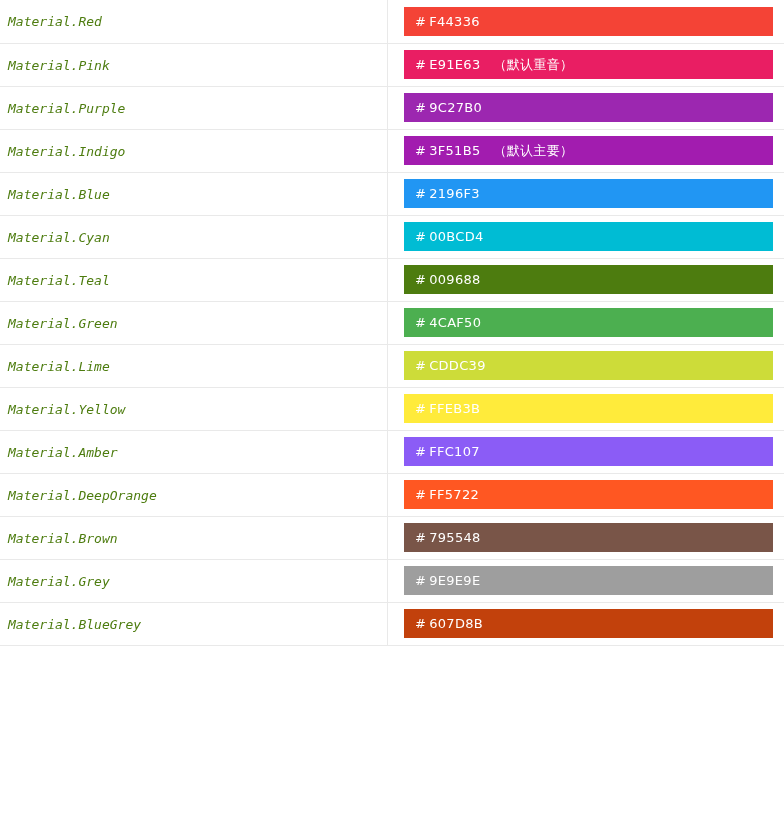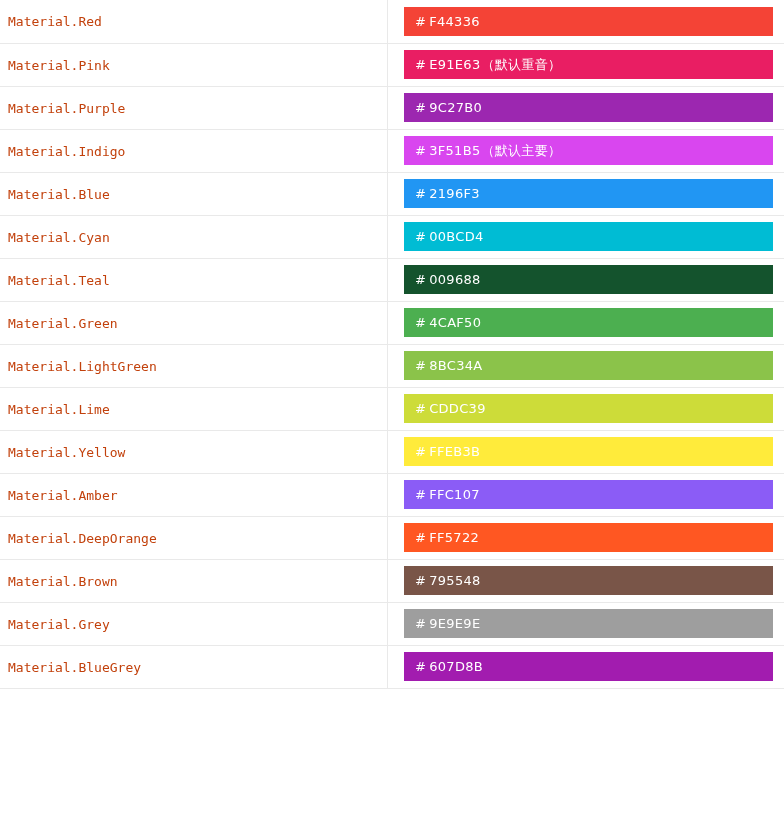--- a/index.html
+++ b/index.html
@@ -40,23 +40,24 @@
     width: 387px;
     border-right: 1px solid #e9e9e9;
     padding-left: 8px;
     background: #ffffff;
   }
 
   .name-text {
     font-family: "DejaVu Sans Mono", "Liberation Mono", monospace;
     font-size: 13px;
     line-height: 16px;
-    color: #c2410c;
+    color: #4d7c0f;
     letter-spacing: 0px;
     white-space: nowrap;
+    font-style: italic;
   }
 
   
   td.swatch-cell {
     width: 396px;
     background: #ffffff;
     padding: 0;
   }
 
   .swatch {
@@ -75,21 +76,21 @@
     color: #ffffff;
     white-space: nowrap;
     letter-spacing: 0.3px;
   }
 
   .swatch-label .hash {
     margin-right: 3px;
   }
 
   .swatch-label .note {
-    margin-left: 1px;
+    margin-left: 13px;
   }
 
   
   .watermark {
     position: absolute;
     left: 508px;
     top: 786px;
     display: flex;
     align-items: center;
     pointer-events: none;
@@ -141,21 +142,21 @@
         <td class="name-cell"><span class="name-text">Material.Purple</span></td>
         <td class="swatch-cell">
           <div class="swatch" style="background-color: rgb(156, 39, 176);">
             <span class="swatch-label"><span class="hash">#</span><span>9C27B0</span></span>
           </div>
         </td>
       </tr>
       <tr>
         <td class="name-cell"><span class="name-text">Material.Indigo</span></td>
         <td class="swatch-cell">
-          <div class="swatch" style="background-color: #d946ef;">
+          <div class="swatch" style="background-color: #a21caf;">
             <span class="swatch-label"><span class="hash">#</span><span>3F51B5</span><span class="note">（默认主要）</span></span>
           </div>
         </td>
       </tr>
       <tr>
         <td class="name-cell"><span class="name-text">Material.Blue</span></td>
         <td class="swatch-cell">
           <div class="swatch" style="background-color: rgb(33, 150, 243);">
             <span class="swatch-label"><span class="hash">#</span><span>2196F3</span></span>
           </div>
@@ -165,42 +166,34 @@
         <td class="name-cell"><span class="name-text">Material.Cyan</span></td>
         <td class="swatch-cell">
           <div class="swatch" style="background-color: rgb(0, 188, 212);">
             <span class="swatch-label"><span class="hash">#</span><span>00BCD4</span></span>
           </div>
         </td>
       </tr>
       <tr>
         <td class="name-cell"><span class="name-text">Material.Teal</span></td>
         <td class="swatch-cell">
-          <div class="swatch" style="background-color: #14532d;">
+          <div class="swatch" style="background-color: #4d7c0f;">
             <span class="swatch-label"><span class="hash">#</span><span>009688</span></span>
           </div>
         </td>
       </tr>
       <tr>
         <td class="name-cell"><span class="name-text">Material.Green</span></td>
         <td class="swatch-cell">
           <div class="swatch" style="background-color: rgb(76, 175, 80);">
             <span class="swatch-label"><span class="hash">#</span><span>4CAF50</span></span>
           </div>
         </td>
       </tr>
       <tr>
-        <td class="name-cell"><span class="name-text">Material.LightGreen</span></td>
-        <td class="swatch-cell">
-          <div class="swatch" style="background-color: rgb(139, 195, 74);">
-            <span class="swatch-label"><span class="hash">#</span><span>8BC34A</span></span>
-          </div>
-        </td>
-      </tr>
-      <tr>
         <td class="name-cell"><span class="name-text">Material.Lime</span></td>
         <td class="swatch-cell">
           <div class="swatch" style="background-color: rgb(205, 220, 57);">
             <span class="swatch-label"><span class="hash">#</span><span>CDDC39</span></span>
           </div>
         </td>
       </tr>
       <tr>
         <td class="name-cell"><span class="name-text">Material.Yellow</span></td>
         <td class="swatch-cell">
@@ -237,21 +230,21 @@
         <td class="name-cell"><span class="name-text">Material.Grey</span></td>
         <td class="swatch-cell">
           <div class="swatch" style="background-color: rgb(158, 158, 158);">
             <span class="swatch-label"><span class="hash">#</span><span>9E9E9E</span></span>
           </div>
         </td>
       </tr>
       <tr>
         <td class="name-cell"><span class="name-text">Material.BlueGrey</span></td>
         <td class="swatch-cell">
-          <div class="swatch" style="background-color: #a21caf;">
+          <div class="swatch" style="background-color: #c2410c;">
             <span class="swatch-label"><span class="hash">#</span><span>607D8B</span></span>
           </div>
         </td>
       </tr>
     </tbody>
 </table>
 
 <div class="watermark">
   <span class="watermark-url">https://blog.csdn.net/baidu_41388533</span>
   <span class="watermark-logo"></span>

